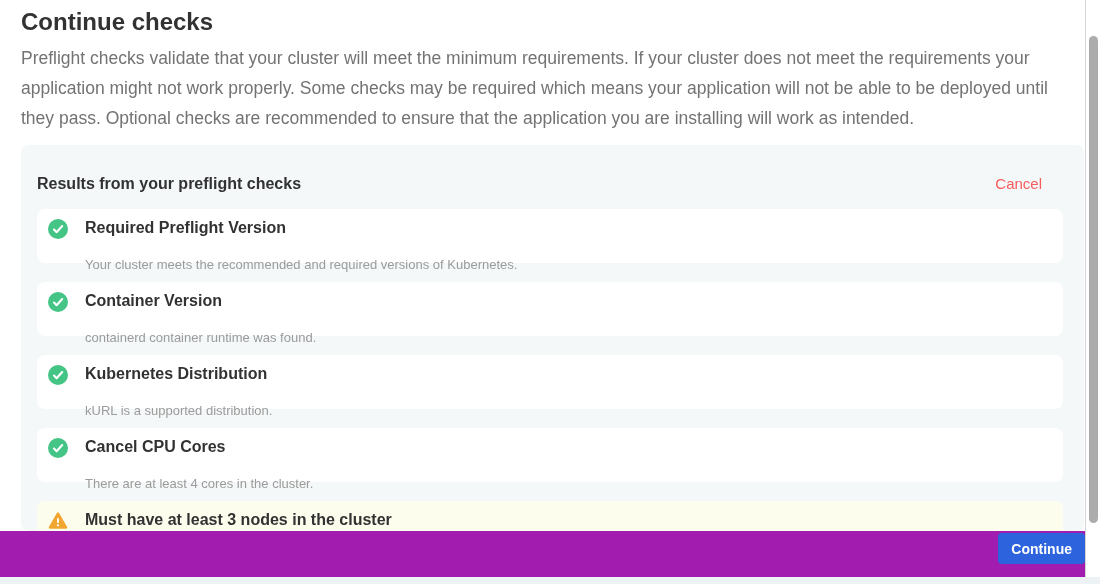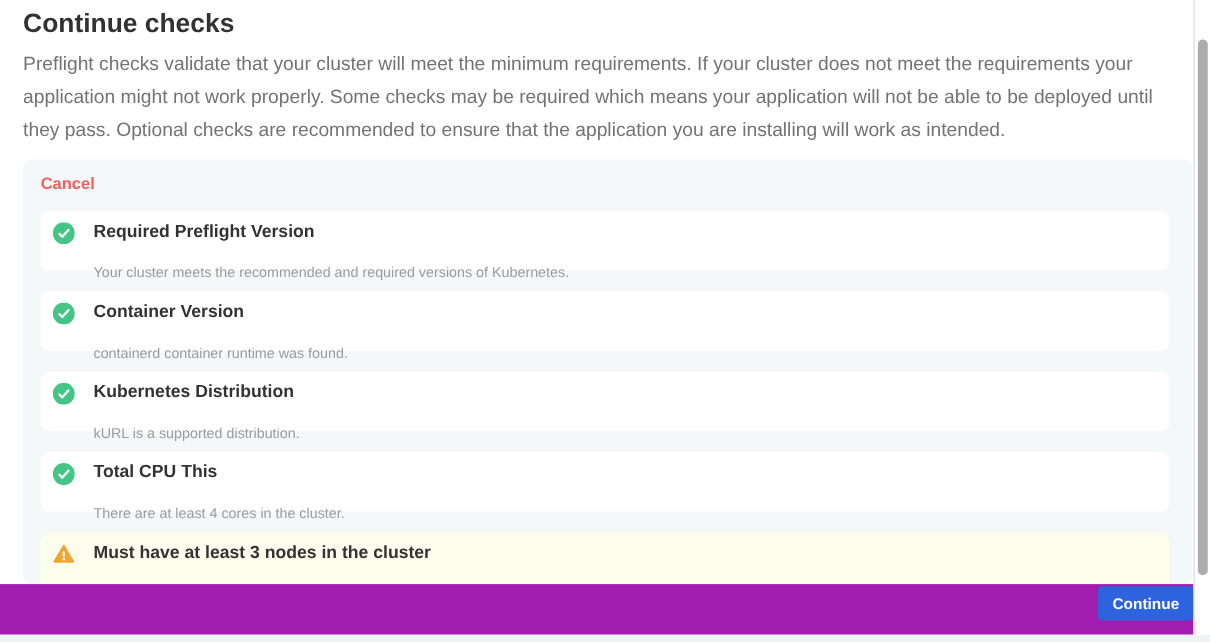--- a/index.html
+++ b/index.html
@@ -30,21 +30,21 @@
     width:1063px; height:386px;
     background:var(--panel-bg);
     border-radius:8px;
     overflow:hidden;
   }
   .panel-header {
     display:flex; align-items:baseline; justify-content:space-between;
     padding:14px 42px 0 16px;
   }
   .panel-heading { font-size:16px; font-weight:bold; color:#323232; }
-  .cancel-link { font-size:15px; color:var(--cancel-red); cursor:pointer; font-weight:700; }
+  .cancel-link { font-size:15px; color:var(--cancel-red); cursor:pointer; font-weight:400;margin-top:16px; }
   .checks { padding:16px 21px 0 16px; }
   .check-card {
     background:#ffffff;
     border-radius:8px;
     height:54px;
     margin-bottom:19px;
     display:flex;
     align-items:flex-start;
     padding:9px 16px 0 11px;
   }
@@ -90,20 +90,21 @@
 </head>
 <body>
 
 <div class="page-content">
   <h1 class="page-title">Continue checks</h1>
   <p class="page-desc">Preflight checks validate that your cluster will meet the minimum requirements. If your cluster does not meet the requirements your application might not work properly. Some checks may be required which means your application will not be able to be deployed until they pass. Optional checks are recommended to ensure that the application you are installing will work as intended.</p>
 </div>
 
 <div class="results-panel">
   <div class="panel-header">
+    <span class="panel-heading">Results from your preflight checks</span>
     <span class="cancel-link">Cancel</span>
   </div>
   <div class="checks">
     <div class="check-card pass">
         <span class="check-icon icon-pass">
           <svg width="20" height="20" viewBox="0 0 20 20">
             <circle cx="10" cy="10" r="10" fill="currentColor"></circle>
             <path d="M6 10.6l2.6 2.6 5.6-6.2" stroke="#ffffff" stroke-width="2.1" fill="none" stroke-linecap="round" stroke-linejoin="round"></path>
           </svg>
         </span>
@@ -141,21 +142,21 @@
       </div>
       <div class="check-card pass">
         <span class="check-icon icon-pass">
           <svg width="20" height="20" viewBox="0 0 20 20">
             <circle cx="10" cy="10" r="10" fill="currentColor"></circle>
             <path d="M6 10.6l2.6 2.6 5.6-6.2" stroke="#ffffff" stroke-width="2.1" fill="none" stroke-linecap="round" stroke-linejoin="round"></path>
           </svg>
         </span>
 
         <span class="check-text">
-          <div class="check-title">Total CPU This</div>
+          <div class="check-title">Cancel CPU Cores</div>
           <div class="check-message">There are at least 4 cores in the cluster.</div>
         </span>
       </div>
       <div class="check-card warn">
 
         <span class="check-icon icon-warn">
           <svg width="20" height="20" viewBox="0 0 20 20">
             <path d="M10 2.4 L18.2 16.6 H1.8 Z" fill="currentColor" stroke="currentColor" stroke-width="2.2" stroke-linejoin="round"></path>
             <rect x="9.05" y="7" width="1.9" height="5.1" rx="0.95" fill="#ffffff"></rect>
             <circle cx="10" cy="14.3" r="1.15" fill="#ffffff"></circle>

